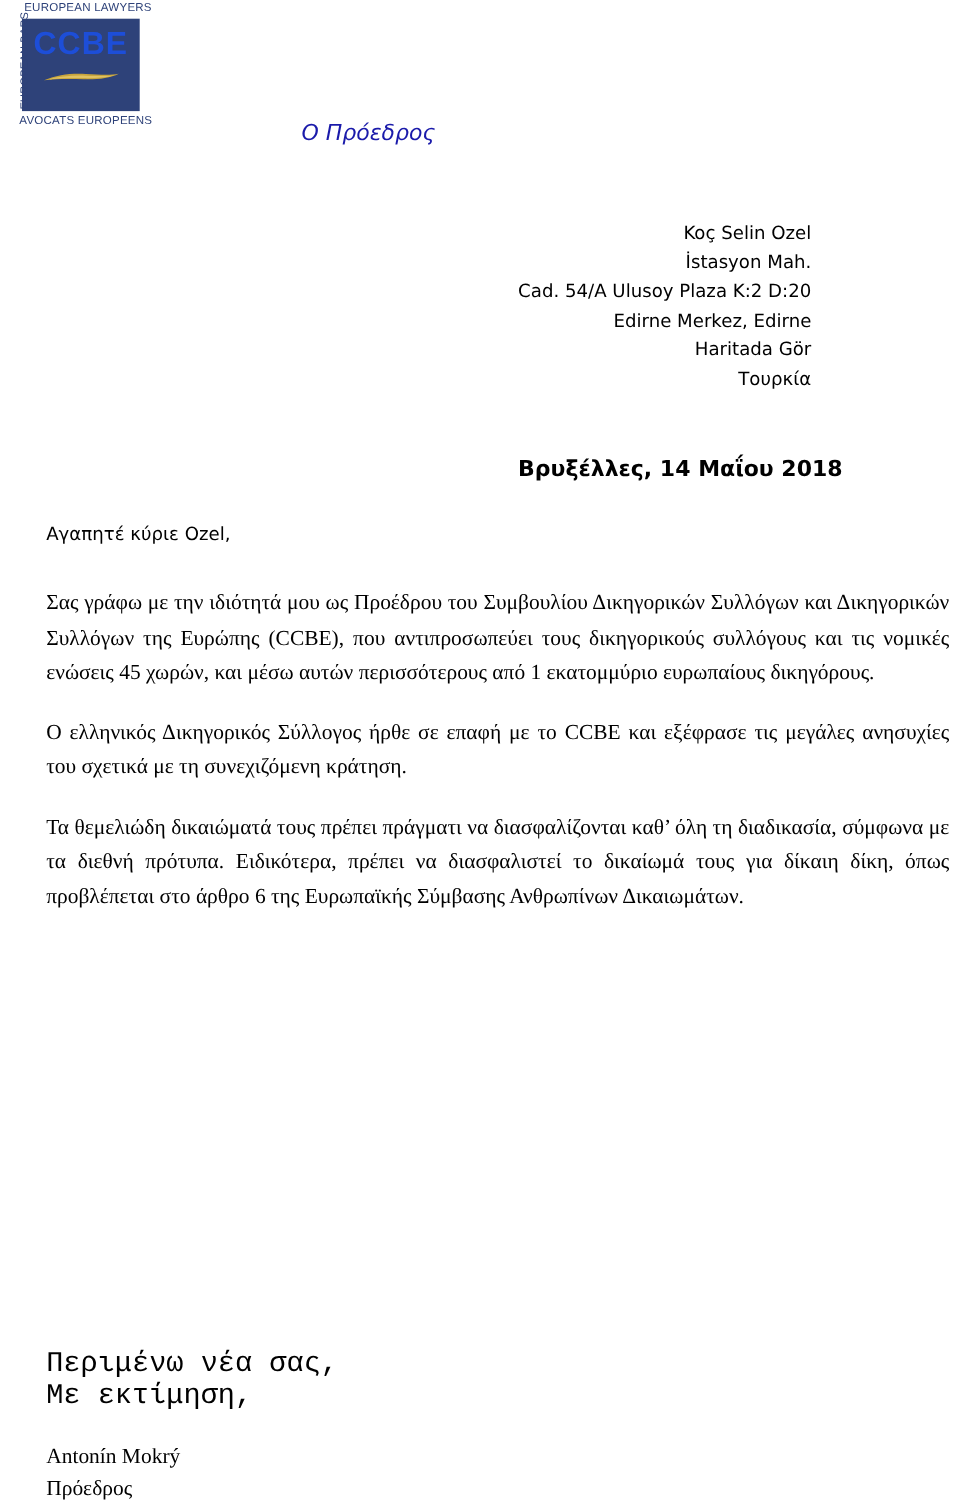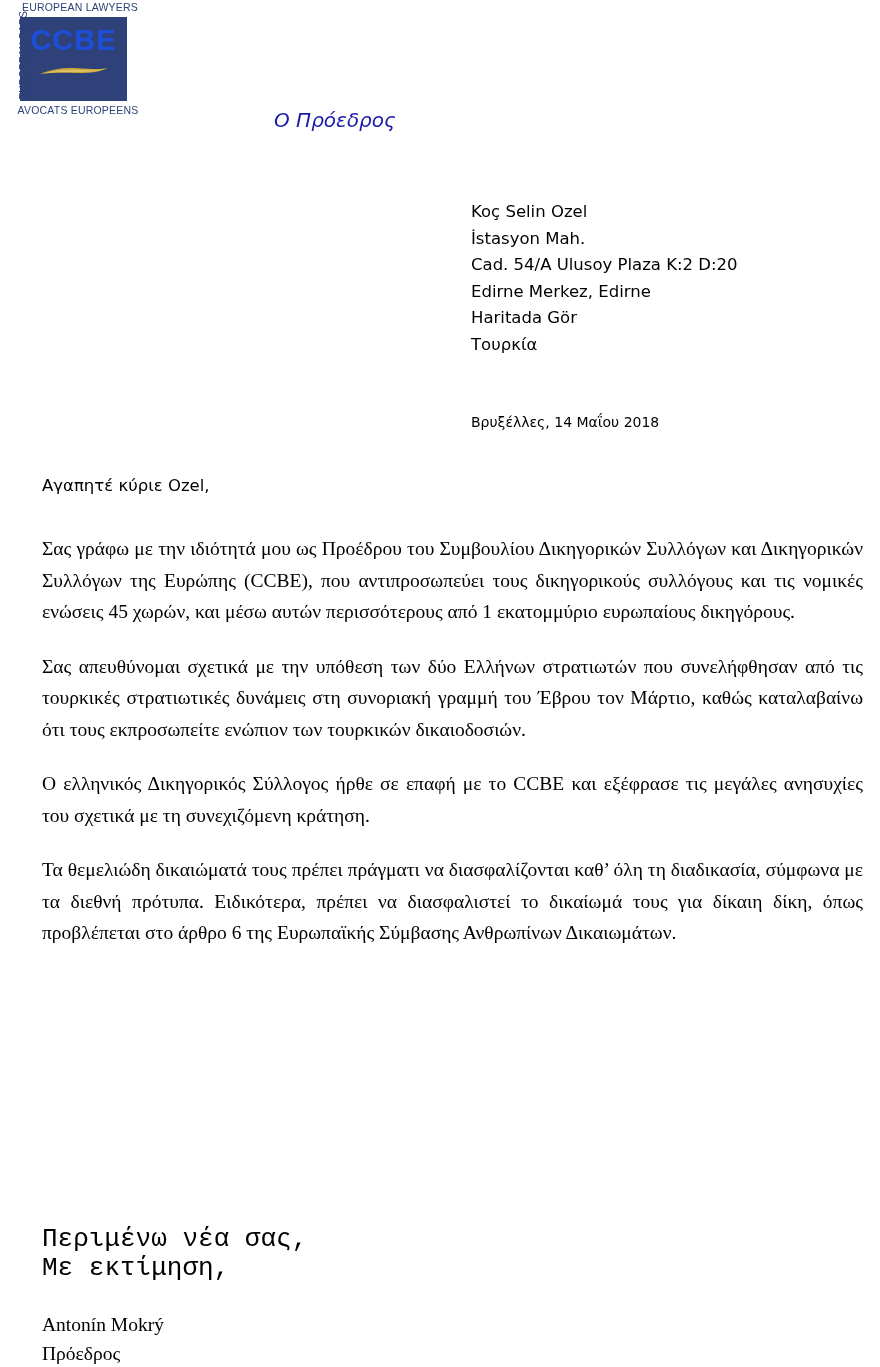--- a/index.html
+++ b/index.html
@@ -125,30 +125,31 @@
   
   #address-block {
     position: absolute;
     left: 471px;
     top: 199px;
     font-family: "DejaVu Sans", "Liberation Sans", sans-serif;
     font-size: 16.5px;
     line-height: 26.5px;
     color: #000000;
   }
-  #address-block .addr-line { white-space: nowrap; }
+  #address-block .addr-line { white-space: nowrap; text-align: right; }
 
   
   #date-line {
     position: absolute;
     left: 471px;
     top: 414px;
     font-family: "DejaVu Sans", "Liberation Sans", sans-serif;
-    font-size: 14px;
-    white-space: nowrap;
+    font-size: 20px;
+    white-space: nowrap;
+    font-weight: bold;
   }
 
   
   #salutation {
     position: absolute;
     left: 42px;
     top: 476px;
     font-family: "DejaVu Sans", "Liberation Sans", sans-serif;
     font-size: 16.5px;
     white-space: nowrap;
@@ -225,21 +226,20 @@
   <div class="addr-line">Haritada Gör</div>
   <div class="addr-line">Τουρκία</div>
 </div>
 
 <div id="date-line">Βρυξέλλες, 14 Μαΐου 2018</div>
 
 <div id="salutation">Αγαπητέ κύριε Ozel,</div>
 
 <div id="letter-body">
   <p>Σας γράφω με την ιδιότητά μου ως Προέδρου του Συμβουλίου Δικηγορικών Συλλόγων και Δικηγορικών Συλλόγων της Ευρώπης (CCBE), που αντιπροσωπεύει τους δικηγορικούς συλλόγους και τις νομικές ενώσεις 45 χωρών, και μέσω αυτών περισσότερους από 1 εκατομμύριο ευρωπαίους δικηγόρους.</p>
-  <p>Σας απευθύνομαι σχετικά με την υπόθεση των δύο Ελλήνων στρατιωτών που συνελήφθησαν από τις τουρκικές στρατιωτικές δυνάμεις στη συνοριακή γραμμή του Έβρου τον Μάρτιο, καθώς καταλαβαίνω ότι τους εκπροσωπείτε ενώπιον των τουρκικών δικαιοδοσιών.</p>
   <p>Ο ελληνικός Δικηγορικός Σύλλογος ήρθε σε επαφή με το CCBE και εξέφρασε τις μεγάλες ανησυχίες του σχετικά με τη συνεχιζόμενη κράτηση.</p>
   <p>Τα θεμελιώδη δικαιώματά τους πρέπει πράγματι να διασφαλίζονται καθ’ όλη τη διαδικασία, σύμφωνα με τα διεθνή πρότυπα. Ειδικότερα, πρέπει να διασφαλιστεί το δικαίωμά τους για δίκαιη δίκη, όπως προβλέπεται στο άρθρο 6 της Ευρωπαϊκής Σύμβασης Ανθρωπίνων Δικαιωμάτων.</p>
 </div>
 
 <div id="closing-block">
   <div class="sig-line">Περιμένω νέα σας,</div>
   <div class="sig-line">Με εκτίμηση,</div>
 </div>
 
 <div id="signature-block">

